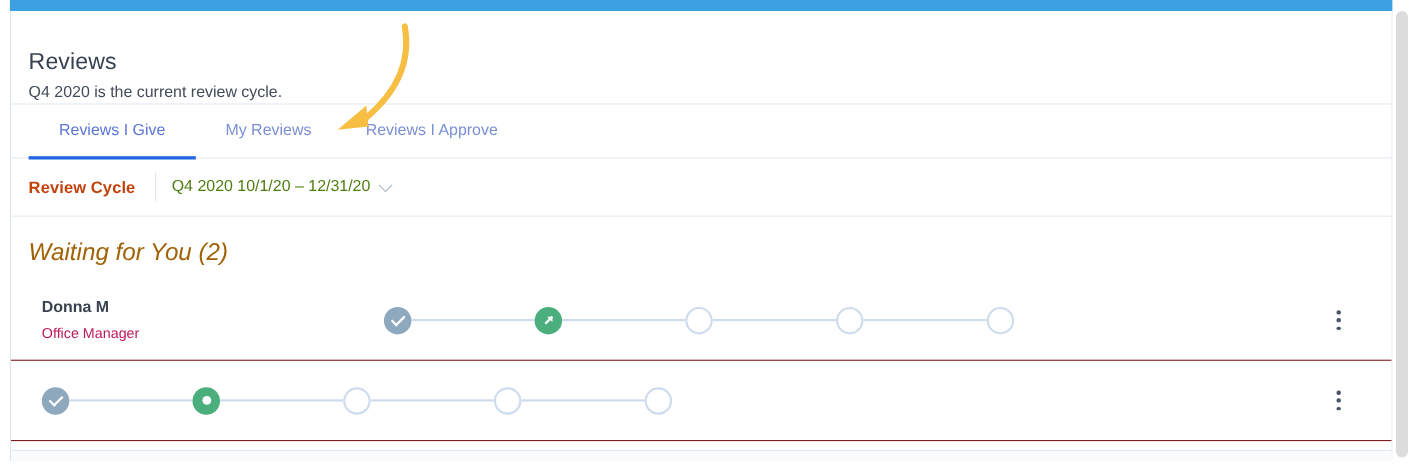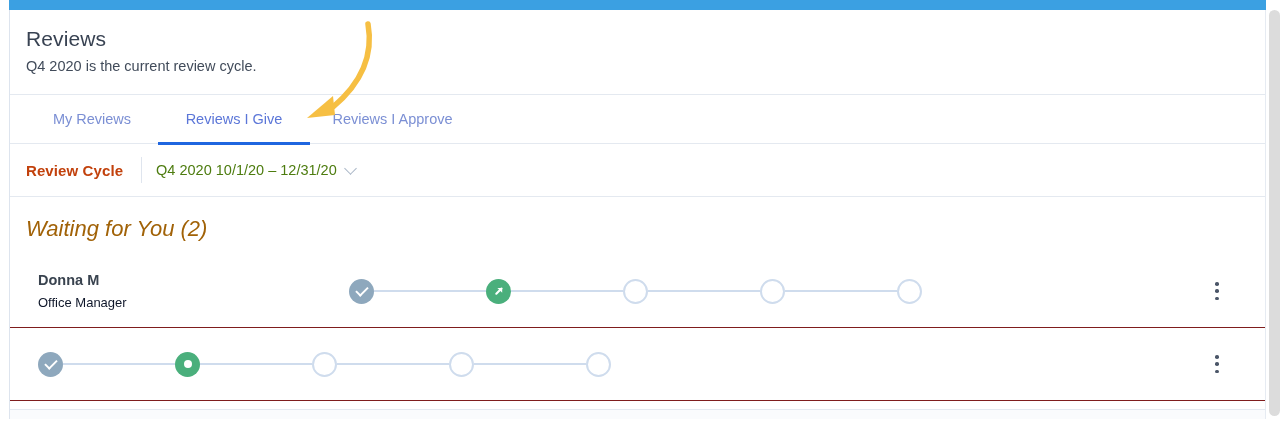--- a/index.html
+++ b/index.html
@@ -36,21 +36,21 @@
     top: 10px;
     width: 1257px;
     height: 409px;
     background: #ffffff;
     border-left: 1px solid #dde4ee;
     border-right: 1px solid #e6ebf2;
   }
 
   
   .header {
-    padding: 16px 0 16px 16px;
+    padding: 34px 0 16px 16px;
     border-bottom: 1px solid #e4e9f0;
     height: 85px;
   }
   .page-title {
     font-size: 21px;
     color: #384252;
     font-weight: 400;
     letter-spacing: .1px;
     line-height: 26px;
   }
@@ -159,21 +159,21 @@
     flex: none;
   }
   .person-name {
     font-size: 14.5px;
     font-weight: bold;
     color: #39434f;
     line-height: 19px;
   }
   .person-role {
     font-size: 13px;
-    color: #0f172a;
+    color: #be185d;
     margin-top: 4px;
     line-height: 17px;
   }
 
   
   .stepper {
     position: relative;
     width: 573px;
     height: 26px;
     flex: none;
@@ -295,25 +295,25 @@
   <div class="top-bar"></div>
 
   <div class="card">
 
     <div class="header">
       <div class="page-title">Reviews</div>
       <div class="page-subtitle">Q4 2020 is the current review cycle.</div>
     </div>
 
     <div class="tabs">
+      <div class="tab tab-1 active">
+        <span>Reviews I Give</span>
+      </div>
       <div class="tab tab-0">
         <span>My Reviews</span>
-      </div>
-      <div class="tab tab-1 active">
-        <span>Reviews I Give</span>
       </div>
       <div class="tab tab-2">
         <span>Reviews I Approve</span>
       </div>
     </div>
 
     <div class="cycle-row">
       <span class="cycle-label">Review Cycle</span>
       <span class="cycle-divider"></span>
       <span class="cycle-value">

